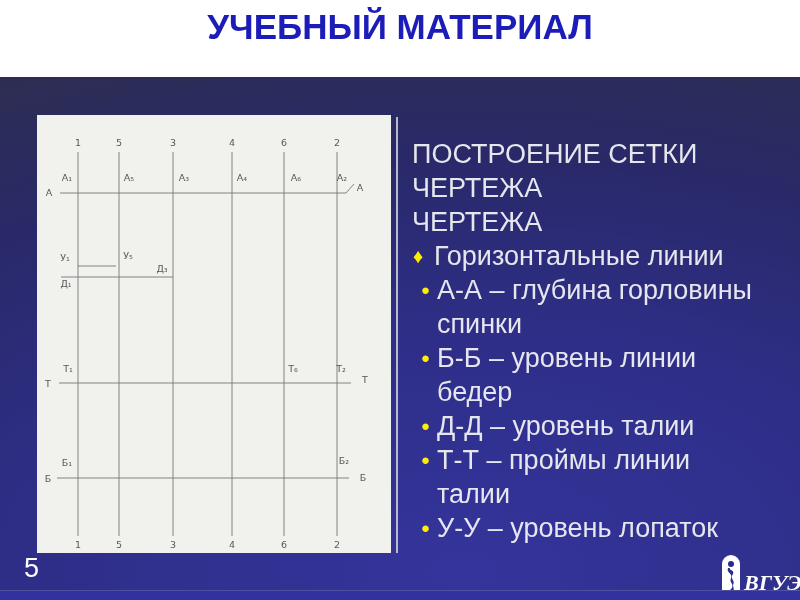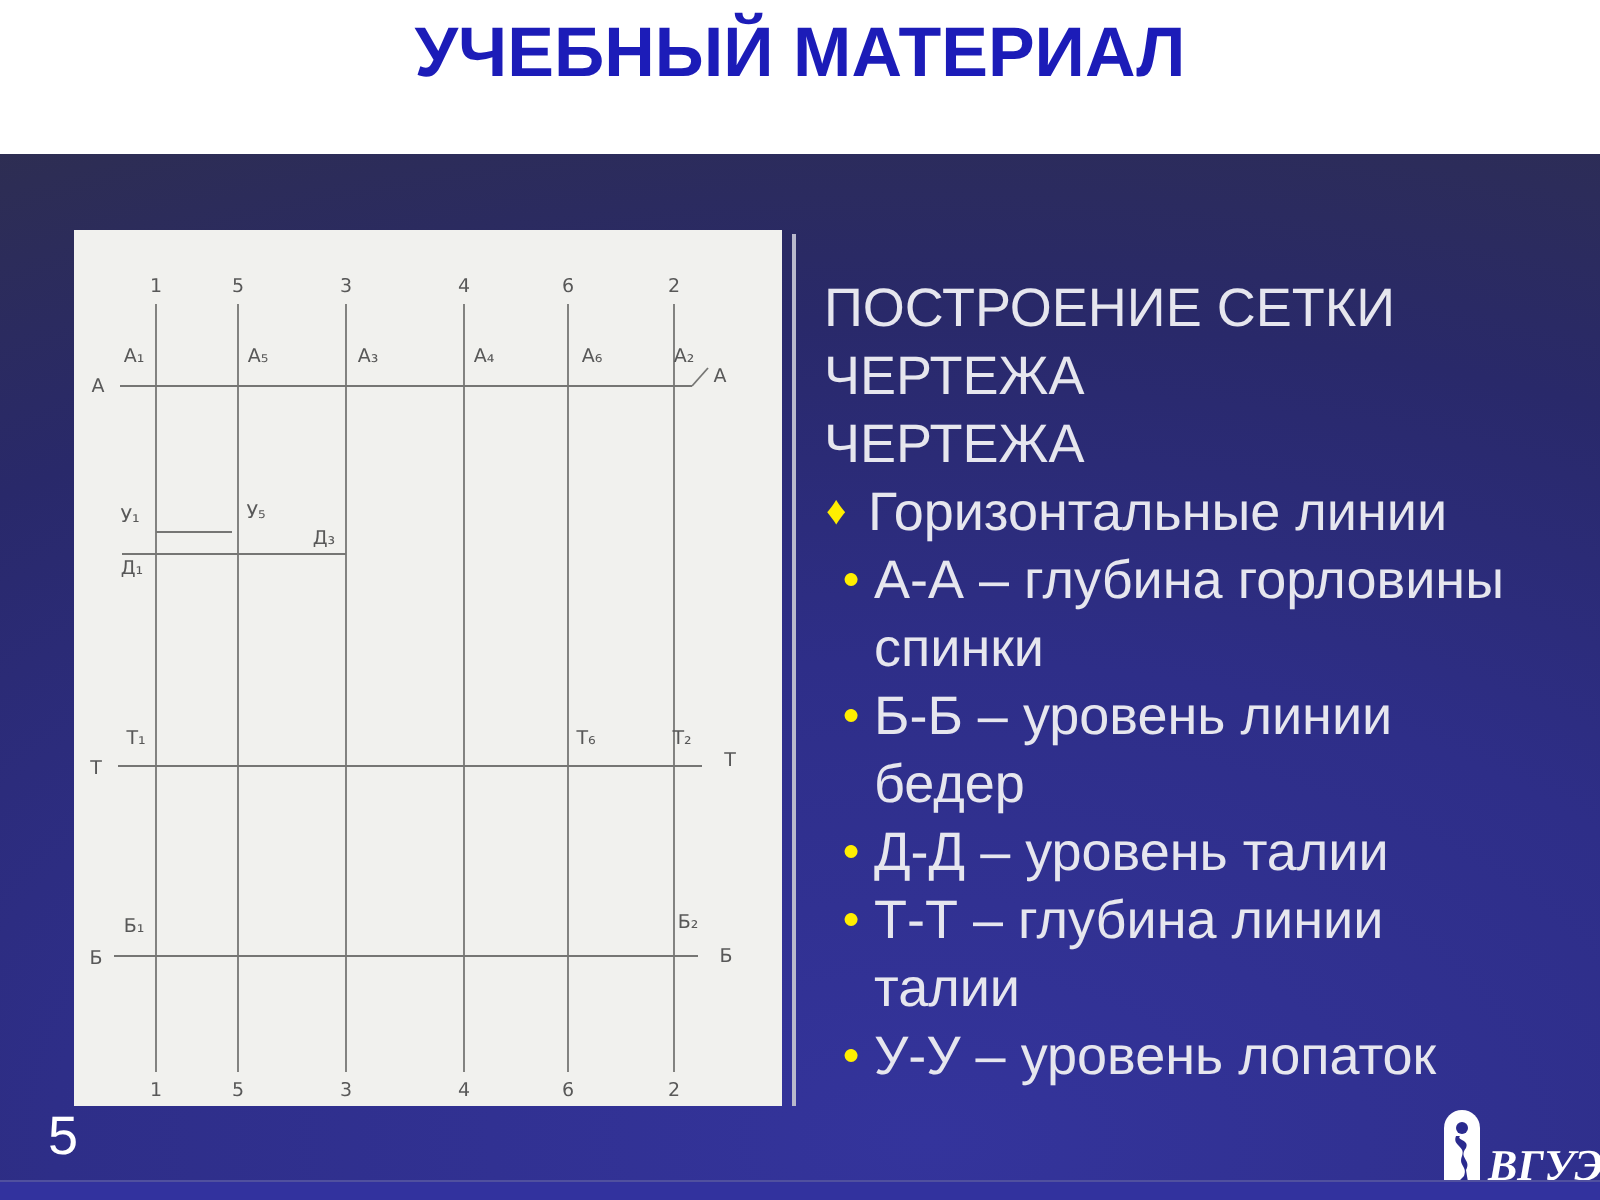--- a/index.html
+++ b/index.html
@@ -157,21 +157,21 @@
     <div class="bullet b2">
       <span class="marker m-dot">●</span>
       <div class="btext">
         <div>Д-Д – уровень талии</div>
       </div>
     </div>
 
     <div class="bullet b2">
       <span class="marker m-dot">●</span>
       <div class="btext">
-        <div>Т-Т – глубина линии</div>
+        <div>Т-Т – проймы линии</div>
         <div>талии</div>
       </div>
     </div>
 
     <div class="bullet b2">
       <span class="marker m-dot">●</span>
       <div class="btext">
         <div>У-У – уровень лопаток</div>
       </div>
     </div>

